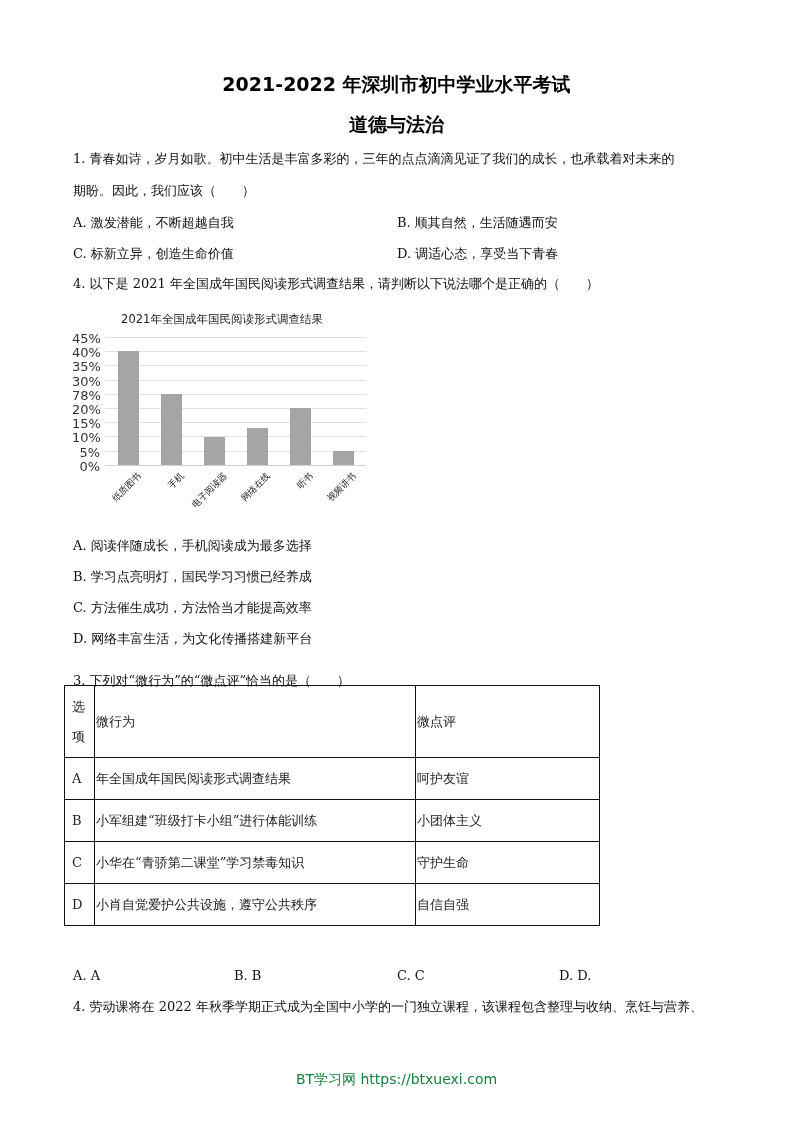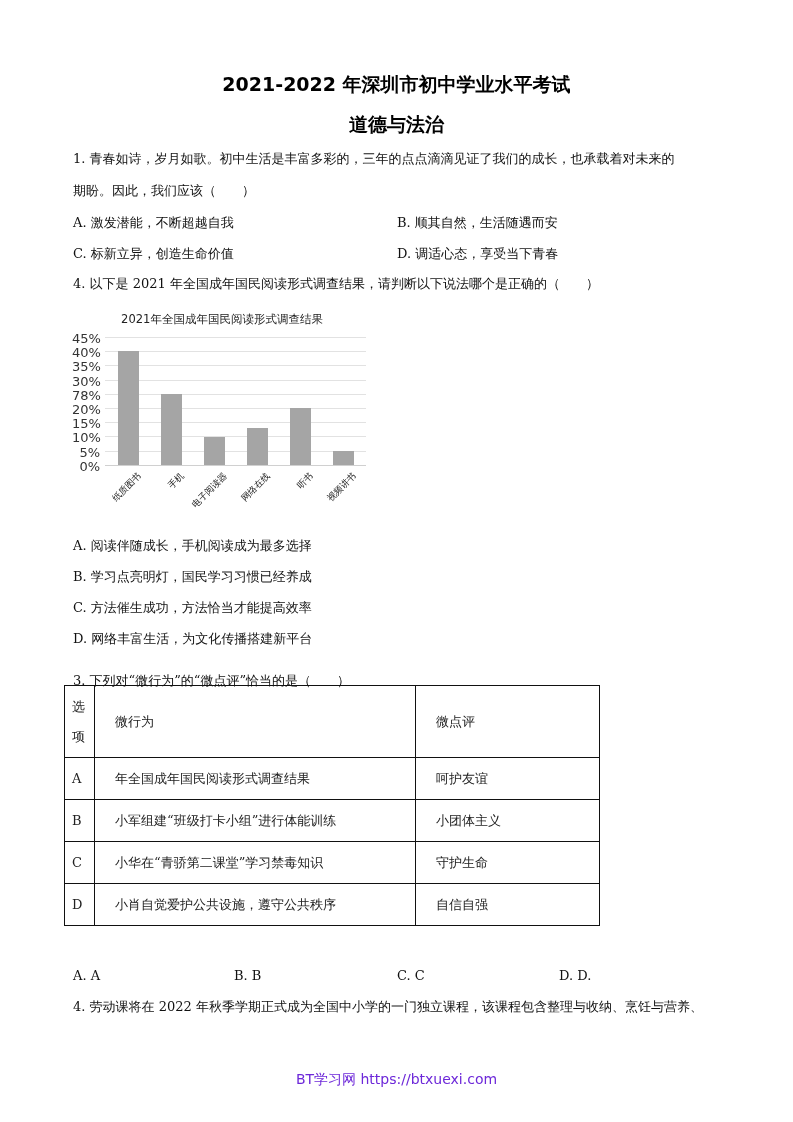--- a/index.html
+++ b/index.html
@@ -13,28 +13,28 @@
   
   .chart { position: absolute; left: 72px; top: 305px; width: 300px; height: 220px; }
   .chart-title { position: absolute; left: 0; width: 300px; top: 7px; text-align: center; font-family: "DejaVu Sans", "Liberation Sans", sans-serif; font-size: 11.5px; color: #222; }
   .ytick { position: absolute; width: 28px; text-align: right; font-family: "DejaVu Sans", "Liberation Sans", sans-serif; font-size: 13px; color: #333; left: 0; }
   .grid { position: absolute; left: 33px; width: 261px; height: 1px; background: #e2e2e2; }
   .bar { position: absolute; background: #a5a5a5; }
   .xlabel { position: absolute; font-family: "DejaVu Sans", "Liberation Sans", sans-serif; font-size: 9px; color: #222; transform-origin: right top; transform: rotate(-45deg); text-align: right; white-space: nowrap; }
 
   
   table.q3 { position: absolute; left: 64px; top: 685px; width: 536px; border-collapse: collapse; font-size: 13px; color: #222; }
-  table.q3 td { border: 1.3px solid #111; padding: 0 20px; vertical-align: middle; }
+  table.q3 td { border: 1.3px solid #111; padding: 0 1px; vertical-align: middle; }
   table.q3 td.c1 { width: 30px; padding: 0 0 0 7px; }
   table.q3 td.c2 { width: 321px; }
   table.q3 tr.hdr { height: 72px; }
   table.q3 tr.row { height: 42px; }
   .stack { line-height: 30px; }
 
-  .footer { font-family: "DejaVu Sans", "Liberation Sans", sans-serif; font-size: 14px; color: #6d28d9; left: 0; width: 793px; text-align: center; }
+  .footer { font-family: "DejaVu Sans", "Liberation Sans", sans-serif; font-size: 14px; color: #15803d; left: 0; width: 793px; text-align: center; }
 </style>
 </head>
 <body>
 
 <div class="abs title" style="top:72px;">2021-2022 年深圳市初中学业水平考试</div>
 <div class="abs title" style="top:112px;">道德与法治</div>
 
 <div class="abs body-text" style="left:73px; top:151px;">1. 青春如诗，岁月如歌。初中生活是丰富多彩的，三年的点点滴滴见证了我们的成长，也承载着对未来的</div>
 <div class="abs body-text" style="left:73px; top:183px;">期盼。因此，我们应该（　　）</div>
 <div class="abs opt" style="left:73px; top:214px;">A. 激发潜能，不断超越自我</div>

